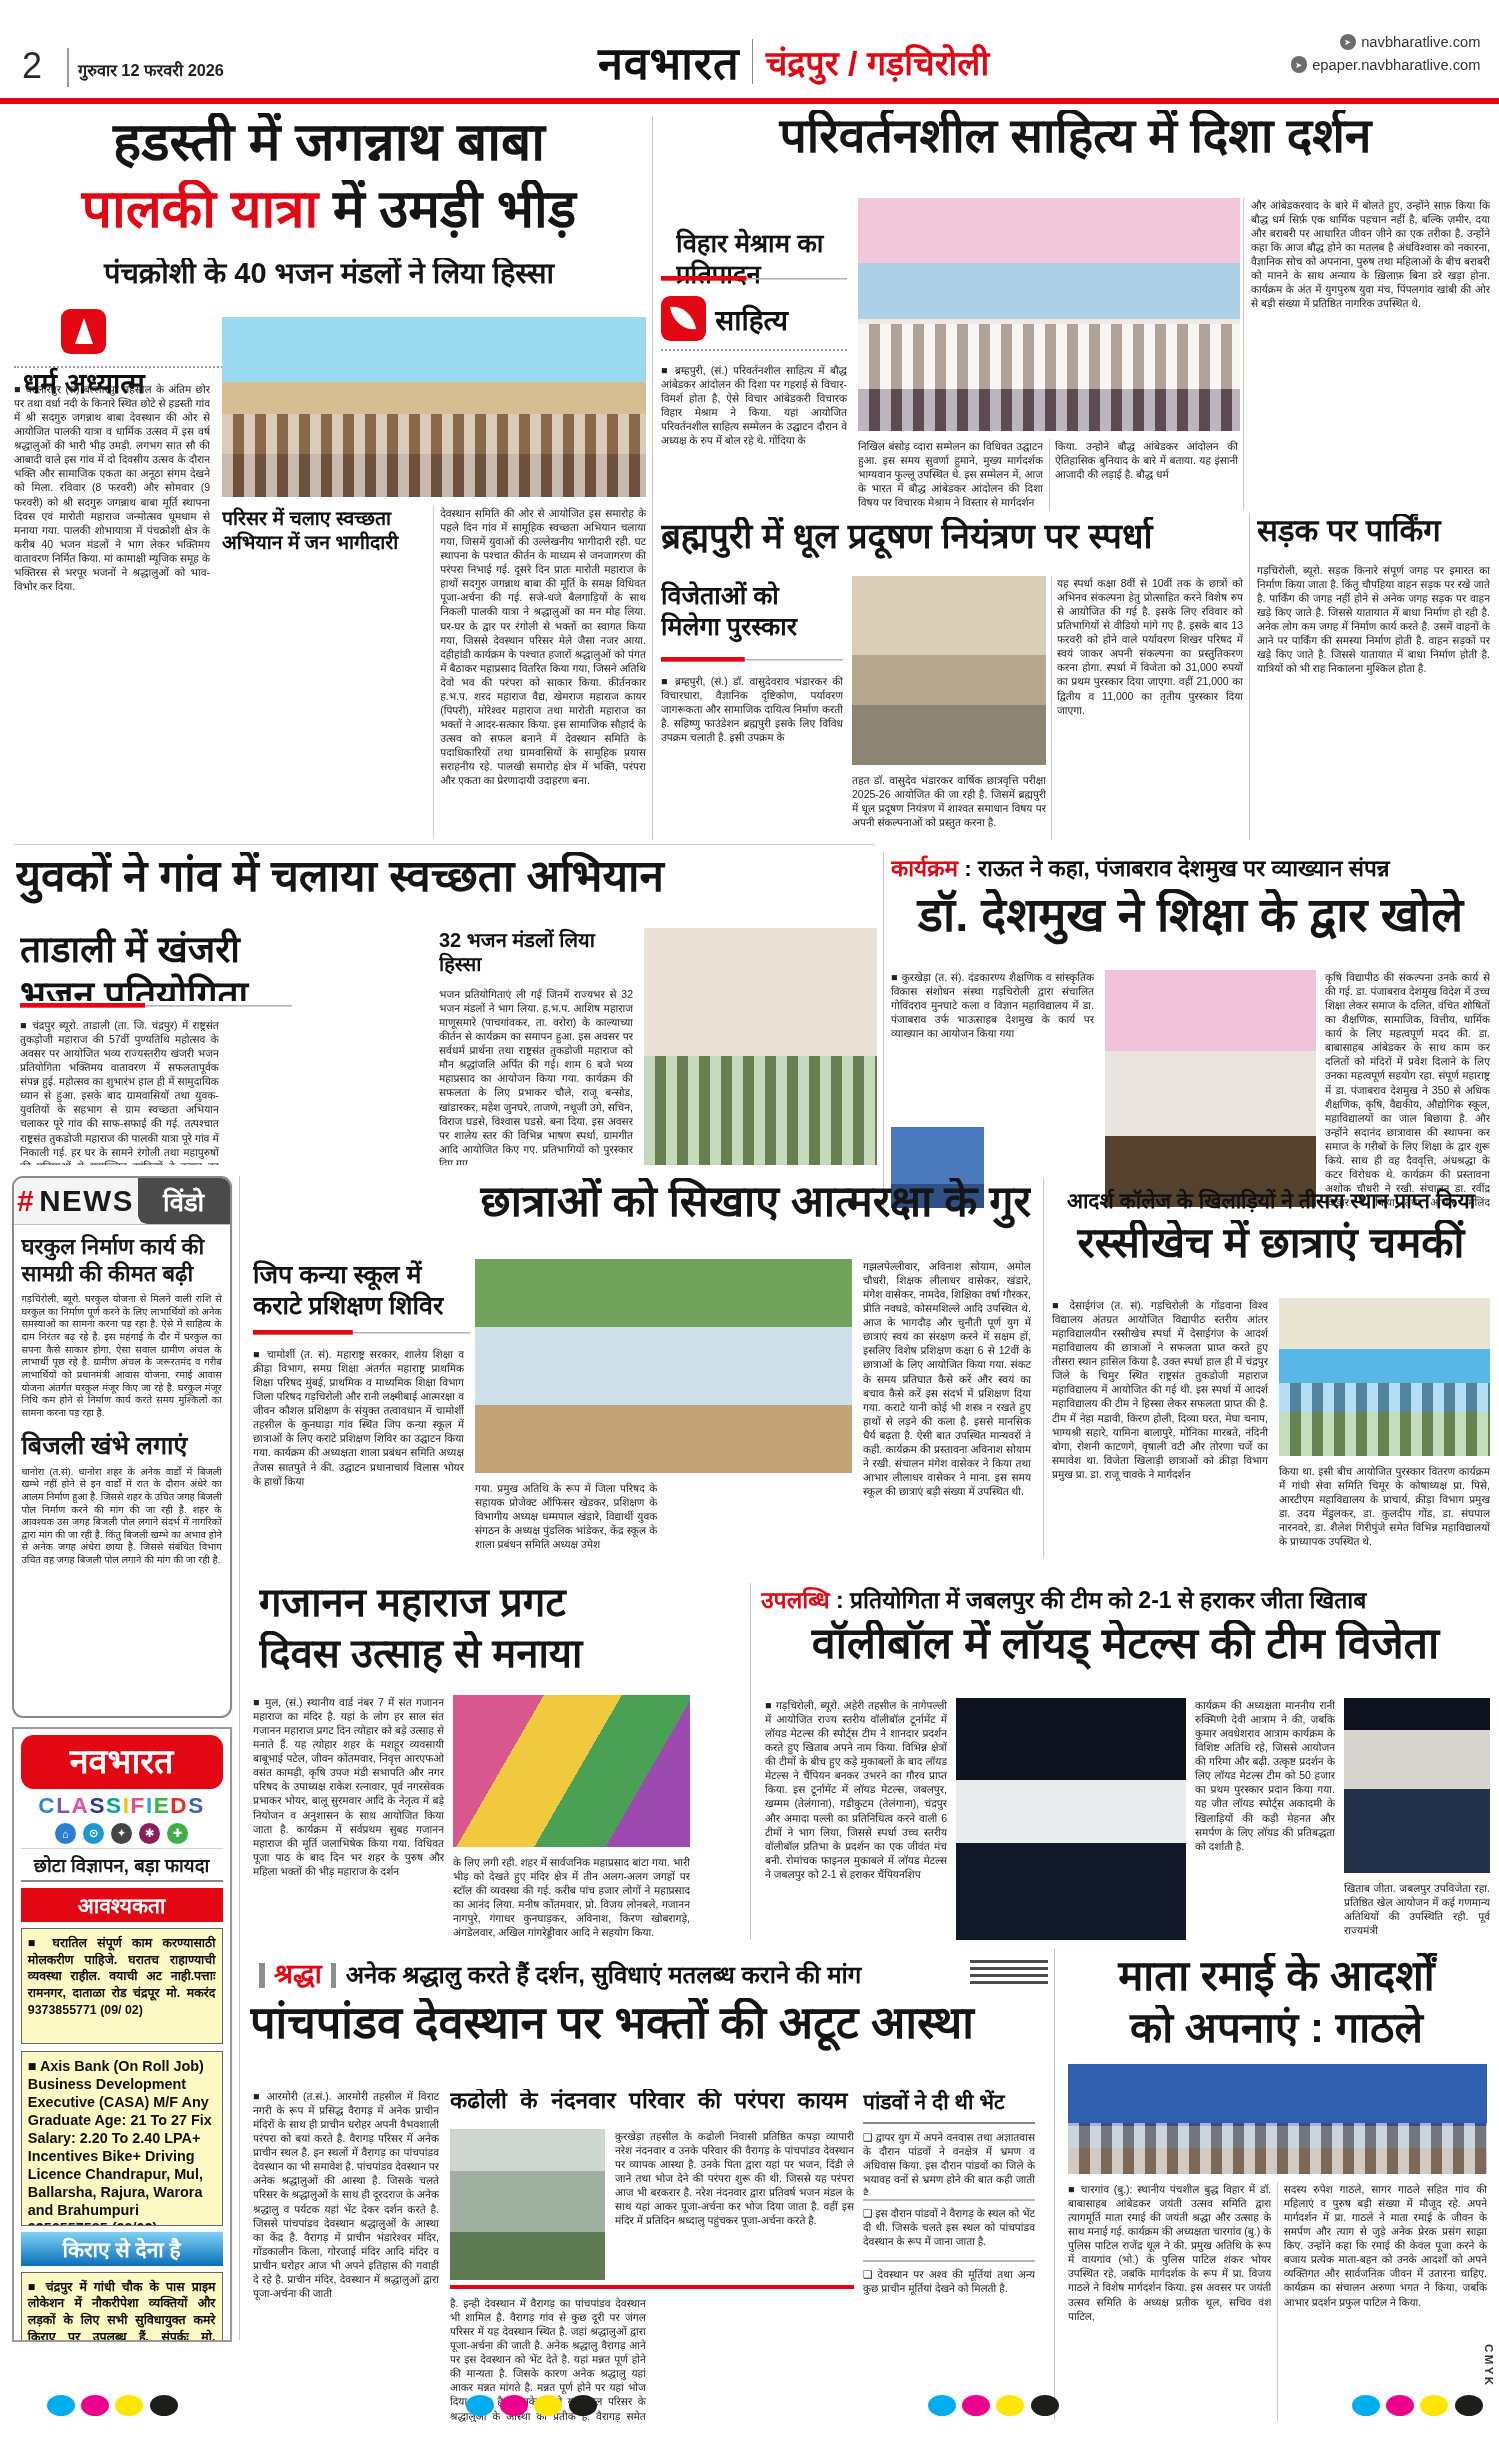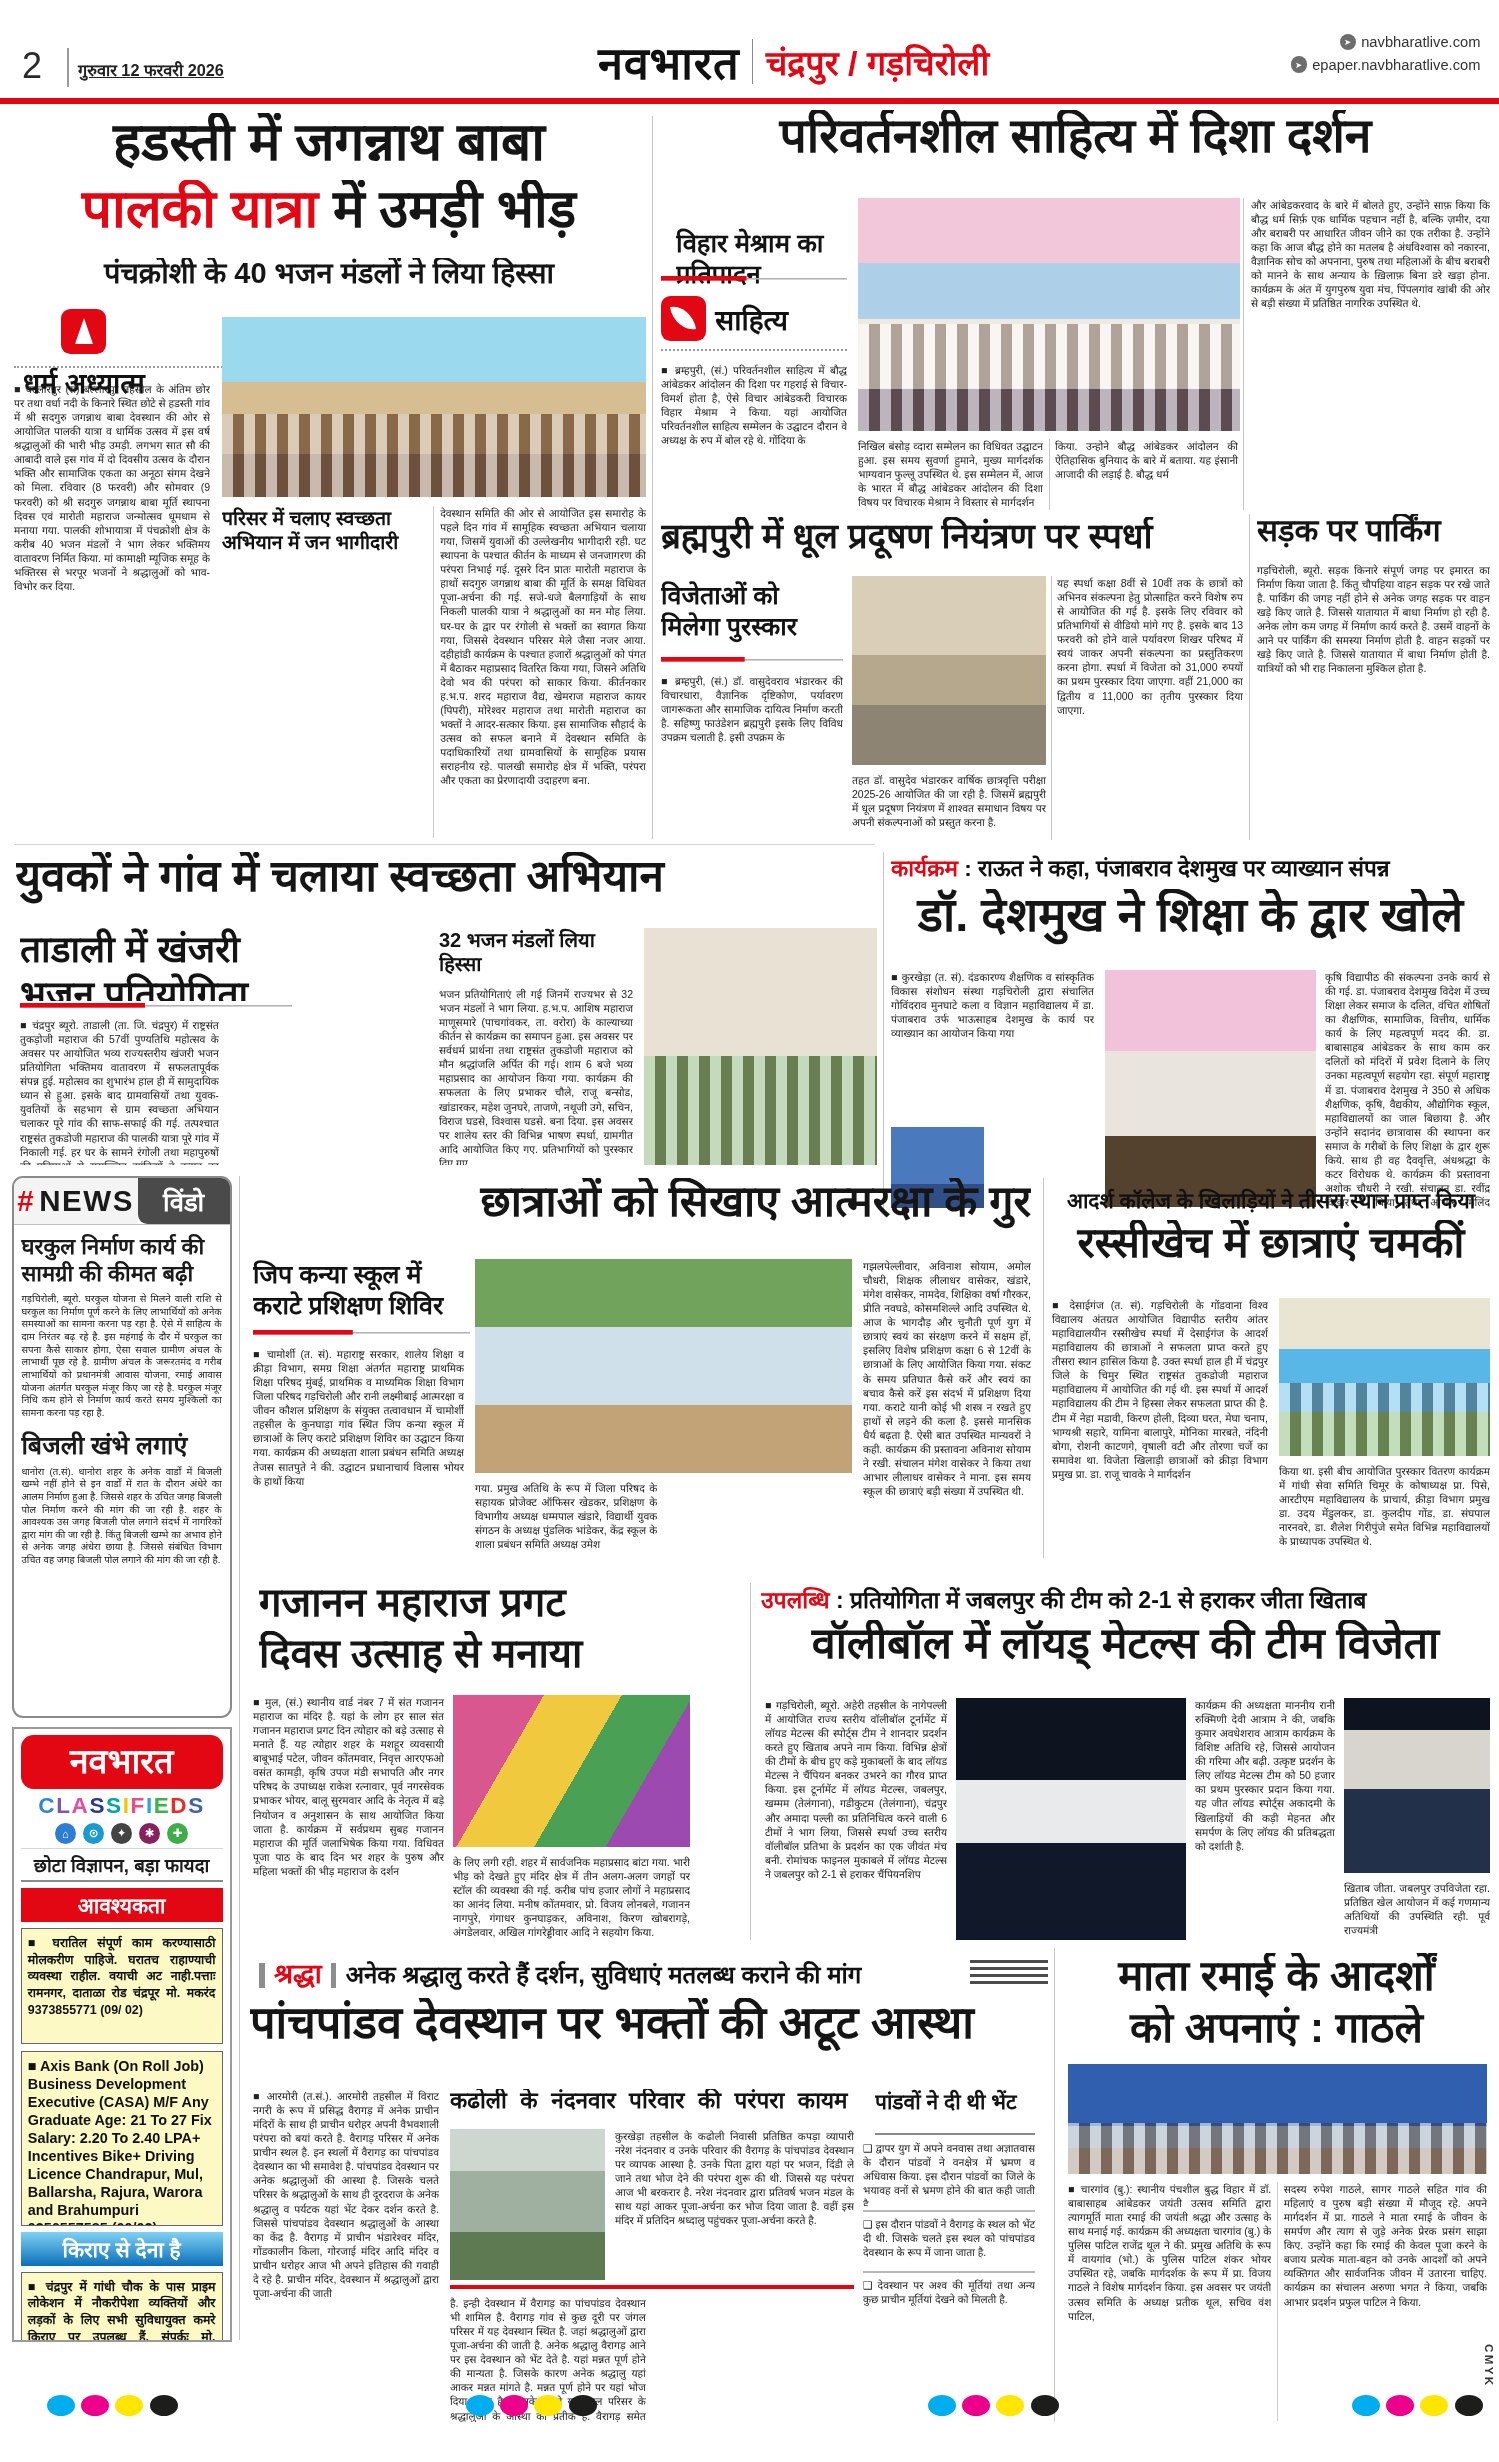--- a/index.html
+++ b/index.html
@@ -96,21 +96,21 @@
   .dc{background:#00aeef}.dm{background:#ec008c}.dy{background:#ffe600}.dk{background:#1d1d1b}
   .cmyk-vert{position:absolute;right:3.1px;top:2344px;writing-mode:vertical-rl;font-size:11.6px;font-weight:bold;color:#333;letter-spacing:2.3px;}
 </style>
 </head>
 <body>
 
 <div class="page">
 
   <div class="abs" style="left:22px;top:45px;"><span class="pageno">2</span></div>
   <div class="abs" style="left:67px;top:48px;width:1.6px;height:39px;background:#9a9a9a;"></div>
-  <div class="abs hdate" style="left:78px;top:59px;text-decoration:underline;">गुरुवार 12 फरवरी 2026</div>
+  <div class="abs hdate" style="left:78px;top:59px;">गुरुवार 12 फरवरी 2026</div>
   <div class="abs" style="left:598px;top:31px;display:flex;align-items:center;gap:12.4px;">
     <span class="mast">नवभारत</span>
     <span style="width:1.6px;height:45px;background:#8a8a8a;display:inline-block;"></span>
     <span class="edition">चंद्रपुर / गड़चिरोली</span>
   </div>
   <div class="abs" style="right:18.6px;top:34px;">
     <div class="hurl">
         <span class="uicon"></span>
         <span>navbharatlive.com</span>
       </div>
@@ -287,21 +287,21 @@
     <h1 class="abs hl" style="left:250px;top:1998px;width:799px;height:74px;font-size:45px;">पांचपांडव देवस्थान पर भक्तों की अटूट आस्था</h1>
     <p class="abs body-txt" style="left:253px;top:2089px;width:186px;height:332px;">■ आरमोरी (त.सं.). आरमोरी तहसील में विराट नगरी के रूप में प्रसिद्ध वैरागड़ में अनेक प्राचीन मंदिरों के साथ ही प्राचीन धरोहर अपनी वैभवशाली परंपरा को बयां करते है. वैरागड़ परिसर में अनेक प्राचीन स्थल है. इन स्थलों में वैरागड़ का पांचपांडव देवस्थान का भी समावेश है. पांचपांडव देवस्थान पर अनेक श्रद्धालुओं की आस्था है. जिसके चलते परिसर के श्रद्धालुओं के साथ ही दूरदराज के अनेक श्रद्धालु व पर्यटक यहां भेंट देकर दर्शन करते है. जिससे पांचपांडव देवस्थान श्रद्धालुओं के आस्था का केंद्र है. वैरागड़ में प्राचीन भंडारेश्वर मंदिर, गोंडकालीन किला, गोरजाई मंदिर आदि मंदिर व प्राचीन धरोहर आज भी अपने इतिहास की गवाही दे रहे है. प्राचीन मंदिर, देवस्थान में श्रद्धालुओं द्वारा पूजा-अर्चना की जाती</p>
     <h3 class="abs subhead" style="left:450px;top:2089px;width:404px;height:33px;font-size:22.5px;font-family:Liberation Mono, monospace;">कढोली के नंदनवार परिवार की परंपरा कायम</h3>
     <div class="ph ph-statues" style="left:450px;top:2129px;width:155px;height:151px;"></div>
     <p class="abs body-txt" style="left:615px;top:2129px;width:239px;height:151px;">कुरखेड़ा तहसील के कढोली निवासी प्रतिष्ठित कपड़ा व्यापारी नरेश नंदनवार व उनके परिवार की वैरागड़ के पांचपांडव देवस्थान पर व्यापक आस्था है. उनके पिता द्वारा यहां पर भजन, दिंडी ले जाने तथा भोज देने की परंपरा शुरू की थी. जिससे यह परंपरा आज भी बरकरार है. नरेश नंदनवार द्वारा प्रतिवर्ष भजन मंडल के साथ यहां आकर पूजा-अर्चना कर भोज दिया जाता है. वहीं इस मंदिर में प्रतिदिन श्रध्दालु पहुंचकर पूजा-अर्चना करते है.</p>
     <div class="abs" style="left:450px;top:2285px;width:404px;height:3.9px;background:#e30613;"></div>
     <div class="abs cols2" style="left:450px;top:2296px;width:404px;height:126px;overflow:hidden;">
       <p class="body-txt">है. इन्ही देवस्थान में वैरागड़ का पांचपांडव देवस्थान भी शामिल है. वैरागड़ गांव से कुछ दूरी पर जंगल परिसर में यह देवस्थान स्थित है. जहां श्रद्धालुओं द्वारा पूजा-अर्चना की जाती है. अनेक श्रद्धालु वैरागड़ आने पर इस देवस्थान को भेंट देते है. यहां मन्नत पूर्ण होने की मान्यता है. जिसके कारण अनेक श्रद्धालु यहां आकर मन्नत मांगते है. मन्नत पूर्ण होने पर यहां भोज दिया जाता है. जिसके चलते यह स्थल परिसर के श्रद्धालुओं के आस्था का प्रतीक है. वैरागड़ समेत आसपास के गांवों के श्रद्धालु परंपरा अनुरूप पूजा-अर्चना करने हेतु भजन व दिंडी के साथ आते है. घने जंगल में यह स्थल बसा होने से यहां सुविधाओं का अभाव है. जिससे यहां सुविधाएं उपलब्ध कराने की मांग हो रही है.</p>
     </div>
     <div class="abs" style="left:863px;top:2089px;width:172px;">
-      <h3 class="subhead" style="font-size:21px;border-bottom:2.3px solid #8a8a8a;padding-bottom:18px;margin-left:12px;">पांडवों ने दी थी भेंट</h3>
+      <h3 class="subhead" style="font-size:21px;border-bottom:2.3px solid #8a8a8a;padding-bottom:7px;">पांडवों ने दी थी भेंट</h3>
       <p class="body-txt" style="margin-top:6.2px;height:65px;">❑ द्वापर युग में अपने वनवास तथा अज्ञातवास के दौरान पांडवों ने वनक्षेत्र में भ्रमण व अधिवास किया. इस दौरान पांडवों का जिले के भयावह वनों से भ्रमण होने की बात कही जाती है.</p>
       <div style="height:1.6px;background:#b8b8b8;margin:4.7px 0;"></div>
       <p class="body-txt" style="height:50px;">❑ इस दौरान पांडवों ने वैरागड़ के स्थल को भेंट दी थी. जिसके चलते इस स्थल को पांचपांडव देवस्थान के रूप में जाना जाता है.</p>
       <div style="height:1.6px;background:#b8b8b8;margin:4.7px 0;"></div>
       <p class="body-txt" style="height:37px;">❑ देवस्थान पर अश्व की मूर्तियां तथा अन्य कुछ प्राचीन मूर्तियां देखने को मिलती है.</p>
     </div>
   </div>
 
   <div class="vr" style="left:1054px;top:1948px;height:473px;"></div>
   <div>

